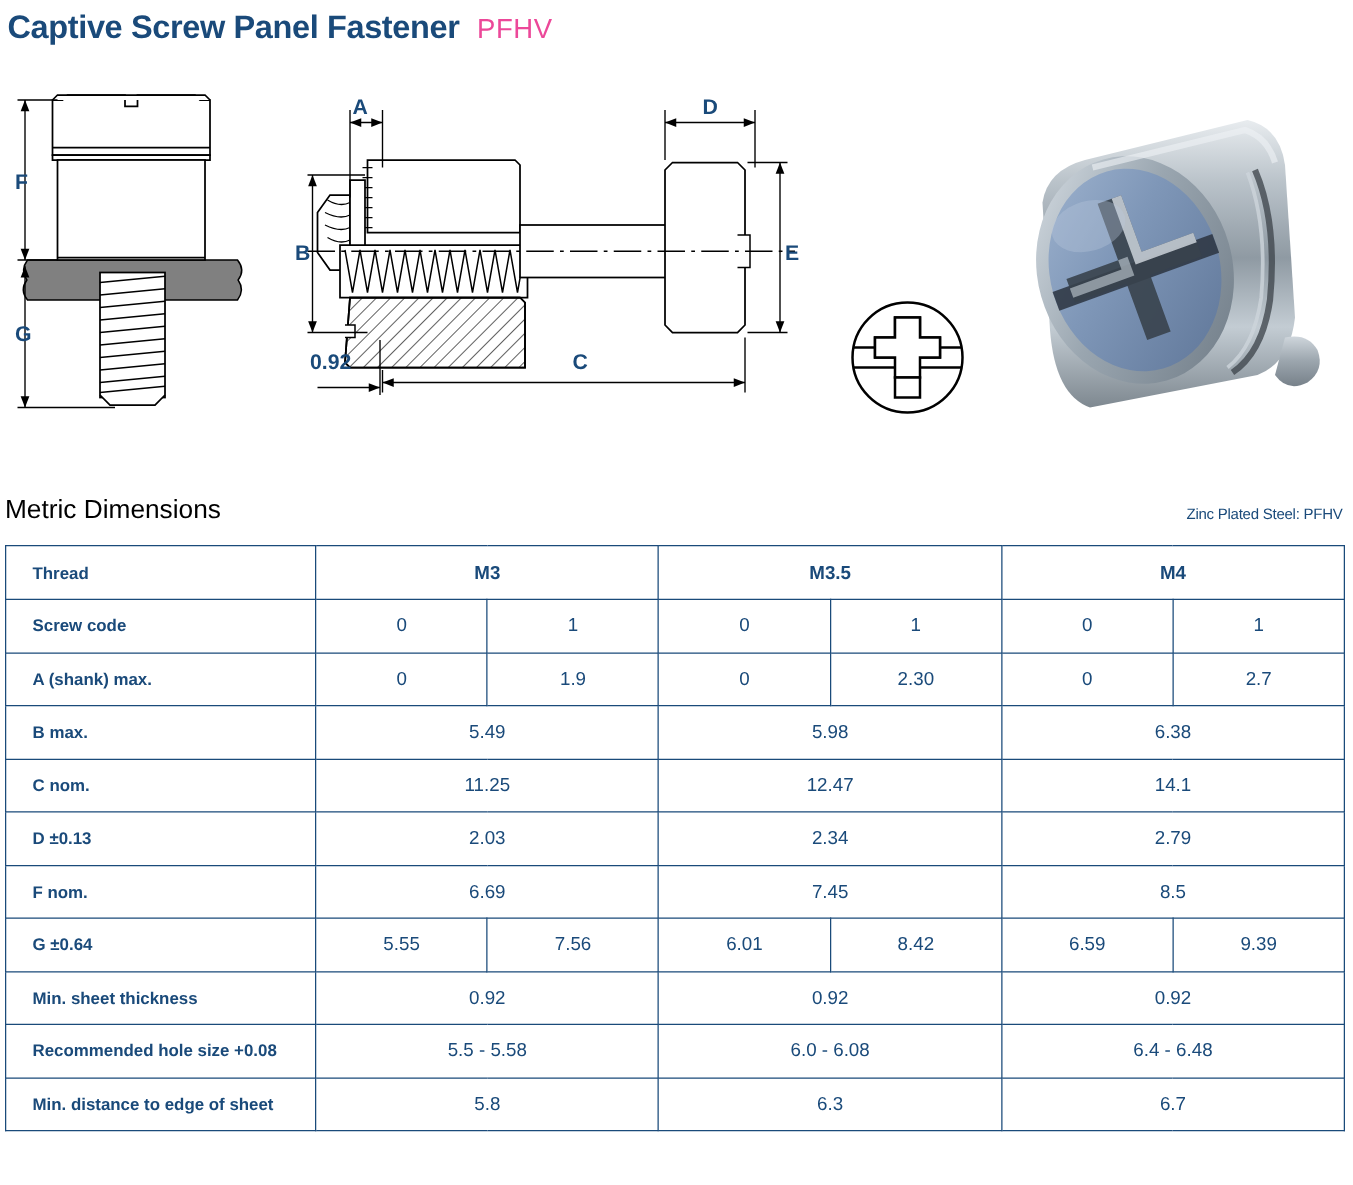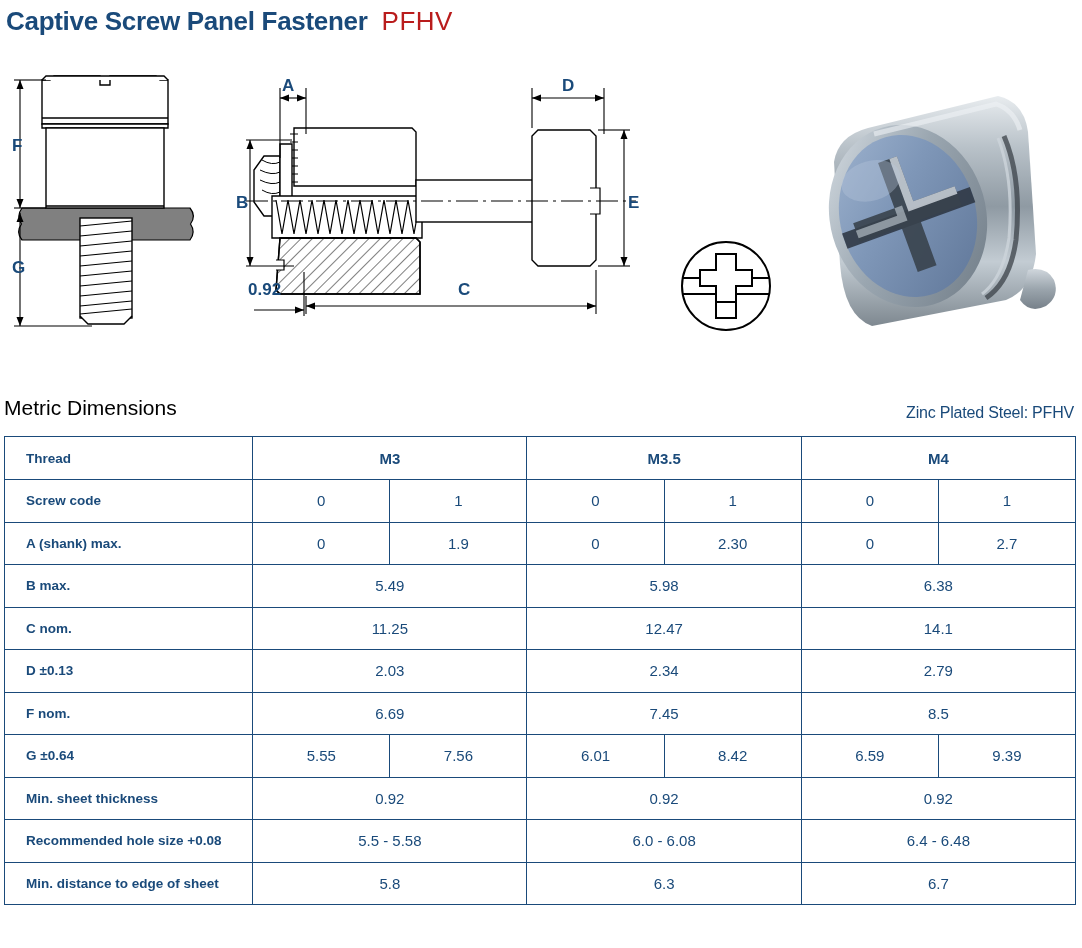--- a/index.html
+++ b/index.html
@@ -6,32 +6,32 @@
   body{
     width:1082px;height:948px;background:#ffffff;
     font-family:"Liberation Sans",sans-serif;
     color:#1a4a7a;overflow:hidden;position:relative;
   }
   .page{position:relative;width:1082px;height:764px;}
 
   
   .title-row{position:absolute;left:6px;top:6px;display:flex;align-items:baseline;gap:14px;}
   .title-main{font-size:26px;font-weight:bold;color:#1a4a7a;letter-spacing:-.3px;white-space:nowrap;}
-  .title-code{font-size:26px;font-weight:normal;color:#b91c1c;letter-spacing:.5px;}
+  .title-code{font-size:22px;font-weight:normal;color:#ec4899;letter-spacing:.5px;}
 
   
   .drawings{position:absolute;left:0;top:58px;width:1082px;height:300px;}
   .dimletter{position:absolute;font-size:17px;font-weight:bold;color:#1a4a7a;}
   .dimval{position:absolute;font-size:17px;font-weight:bold;color:#1a4a7a;}
   svg{display:block;}
   .fig{position:absolute;}
 
   
   .sec-head{position:absolute;left:4px;top:396px;font-size:21px;font-weight:normal;color:#000000;}
-  .sec-note{position:absolute;right:8px;top:404px;font-size:16px;color:#1a4a7a;letter-spacing:-.2px;}
+  .sec-note{position:absolute;right:8px;top:404px;font-size:12px;color:#1a4a7a;letter-spacing:-.2px;}
 
   
   .tbl-wrap{position:absolute;left:4px;top:436px;width:1072px;}
   table.dims{border-collapse:collapse;width:1072px;table-layout:fixed;}
   table.dims td{
     border:1px solid #1a4a7a;
     color:#1a4a7a;font-size:15px;
     text-align:center;vertical-align:middle;
     height:41.5px;padding:0;
   }

